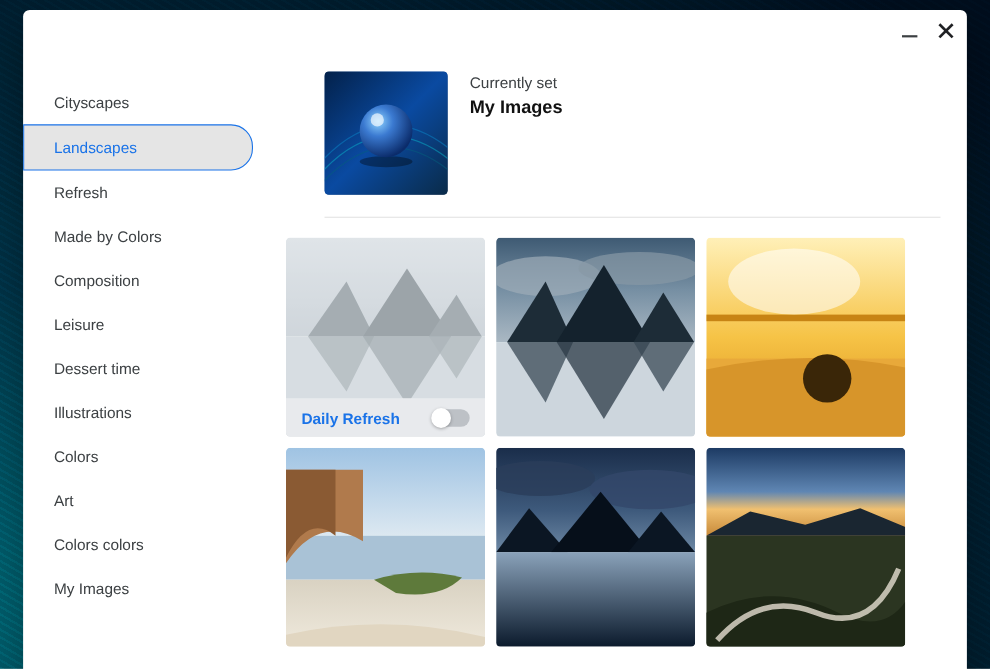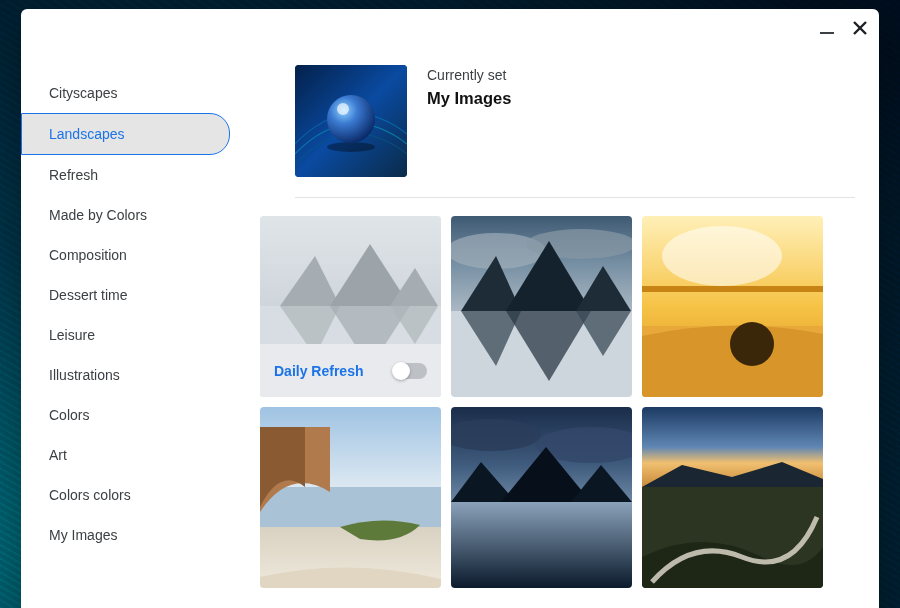--- a/index.html
+++ b/index.html
@@ -137,21 +137,21 @@
     cursor: pointer;
   }
   .tile svg { position: absolute; inset: 0; width: 100%; height: 100%; }
   .tile .fade {
     position: absolute; inset: 0;
     background: rgba(255,255,255,0.45);
   }
   .tile .bar {
     position: absolute;
     left: 0; right: 0; bottom: 0;
-    height: 53px;
+    height: 35px;
     background: #e8eaed;
     display: flex;
     align-items: center;
     padding: 0 14px;
     gap: 4px;
     box-sizing: border-box;
   }
   .bar-label {
     font-size: 14px;
     font-weight: 600;
@@ -205,24 +205,24 @@
       <div class="sidebar-item">
           <span>Refresh</span>
         </div>
       <div class="sidebar-item">
           <span>Made by Colors</span>
         </div>
       <div class="sidebar-item">
           <span>Composition</span>
         </div>
       <div class="sidebar-item">
+          <span>Leisure</span>
+        </div>
+      <div class="sidebar-item">
           <span>Dessert time</span>
-        </div>
-      <div class="sidebar-item">
-          <span>Leisure</span>
         </div>
       <div class="sidebar-item">
           <span>Illustrations</span>
         </div>
       <div class="sidebar-item">
           <span>Colors</span>
         </div>
       <div class="sidebar-item">
           <span>Art</span>
         </div>

